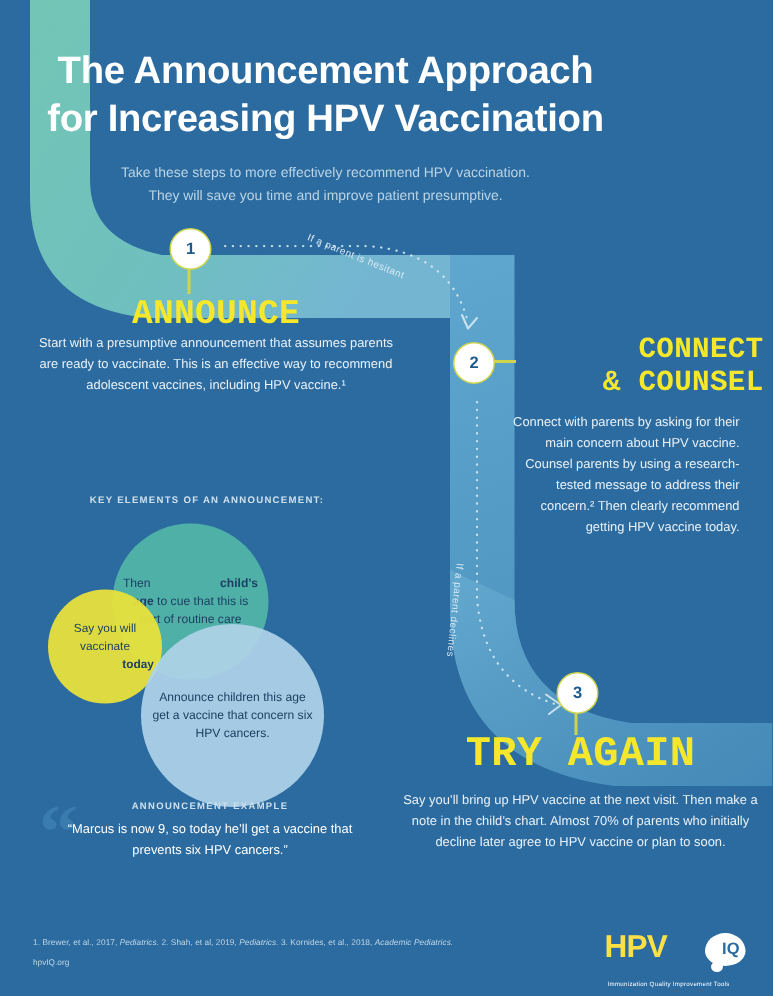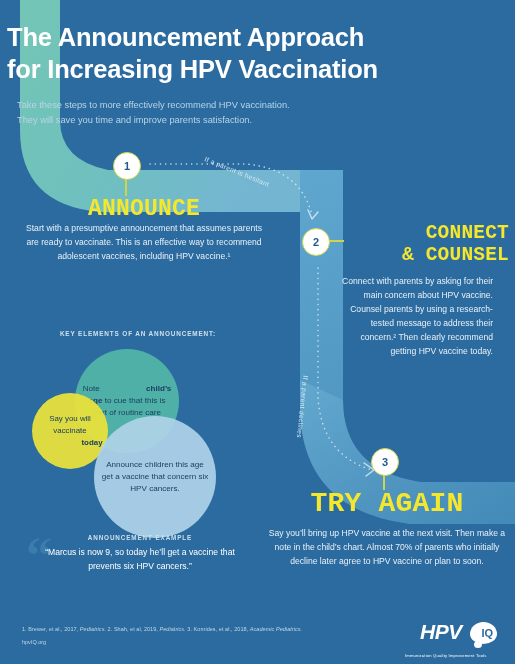--- a/index.html
+++ b/index.html
@@ -5,21 +5,21 @@
   html,body{margin:0;padding:0;background:#2b6699;}
   body{font-family:"Liberation Sans",sans-serif;}
   #poster{
     position:relative;width:515px;height:664px;overflow:hidden;
     background:#2b6ba0;
   }
   
   #ribbon{position:absolute;left:0;top:0;width:515px;height:664px;}
 
   
-  .header{position:absolute;left:0;top:22px;width:434px;}
+  .header{position:absolute;left:0;top:32px;width:434px;text-align:center;}
   .title{
     color:#ffffff;font-size:25.5px;font-weight:bold;line-height:1.25;
     letter-spacing:-0.2px;margin:0 auto;width:420px;
   }
   .subtitle{
     margin:12px auto 16px;width:400px;color:#b9d4e6;font-size:9.3px;
     line-height:1.65;
   }
 
   
@@ -70,22 +70,22 @@
           position:relative;z-index:2;padding:0 14px;}
 
   
   #footer{position:absolute;left:0;top:618px;width:515px;height:46px;}
   .refs{position:absolute;left:22px;top:6px;color:#bfd6e6;font-size:5.5px;
         line-height:1.9;letter-spacing:.05px;}
   .refs i{font-style:italic;}
   .site{position:absolute;left:22px;top:21px;color:#bfd6e6;font-size:5.5px;}
   
   #logo{position:absolute;right:16px;top:3px;width:96px;height:38px;}
-  .logo-main{position:absolute;left:17px;top:0;color:#ffffff;font-size:21px;
-             font-weight:bold;letter-spacing:-0.5px;line-height:1;font-style:italic;}
+  .logo-main{position:absolute;left:0;top:0;color:#fde047;font-size:21px;
+             font-weight:bold;letter-spacing:-0.5px;line-height:1;}
   .logo-bubble{position:absolute;right:2px;top:1px;width:27px;height:22px;
                background:#fff;border-radius:50% 50% 50% 50%/55% 55% 45% 45%;}
   .logo-bubble:after{content:"";position:absolute;left:4px;bottom:-4px;
                width:8px;height:7px;background:#fff;border-radius:50%;}
   .logo-iq{position:absolute;right:6px;top:7px;color:#2b6ba0;font-size:11px;
            font-weight:bold;line-height:1;z-index:3;}
   .logo-tag{position:absolute;left:2px;bottom:1px;color:#fff;font-size:4.1px;
             letter-spacing:.2px;white-space:nowrap;}
 
   
@@ -145,21 +145,21 @@
     <path d="M364,463 l10,7 l-8,6" fill="none" stroke="#dbecf5" stroke-width="1.4" stroke-linecap="round" stroke-linejoin="round" opacity=".85"></path>
   </svg>
 
   <div class="header">
     <div class="title">
       <div>The Announcement Approach</div>
       <div>for Increasing HPV Vaccination</div>
     </div>
     <div class="subtitle">
       <div>Take these steps to more effectively recommend HPV vaccination.</div>
-      <div>They will save you time and improve parents satisfaction.</div>
+      <div>They will save you time and improve patient presumptive.</div>
     </div>
   </div>
 
   <div class="marker" id="m1">1</div>
   <div class="stem" id="stem1"></div>
 
   <div class="marker" id="m2">2</div>
   <div class="stem" id="stem2"></div>
 
   <div class="marker" id="m3">3</div>
@@ -184,21 +184,21 @@
   <div id="step3">
     <div class="step-head">TRY AGAIN</div>
     <div class="step-body">Say you’ll bring up HPV vaccine at the next visit. Then make a note in the child’s chart. Almost 70% of parents who initially decline later agree to HPV vaccine or plan to soon.</div>
   </div>
 
   <div id="venn-wrap">
     <div class="venn-caption">KEY ELEMENTS OF AN ANNOUNCEMENT:</div>
 
     <div class="vcircle" id="c-teal">
       <div class="vtext">
-        <span>Note </span><b>child’s age</b><span> to cue that this is part of routine care</span>
+        <span>Then </span><b>child’s age</b><span> to cue that this is part of routine care</span>
       </div>
     </div>
 
     <div class="vcircle" id="c-yellow">
       <div class="vtext">
         <span>Say you will vaccinate </span><b>today</b>
       </div>
     </div>
 
     <div class="vcircle" id="c-blue">

